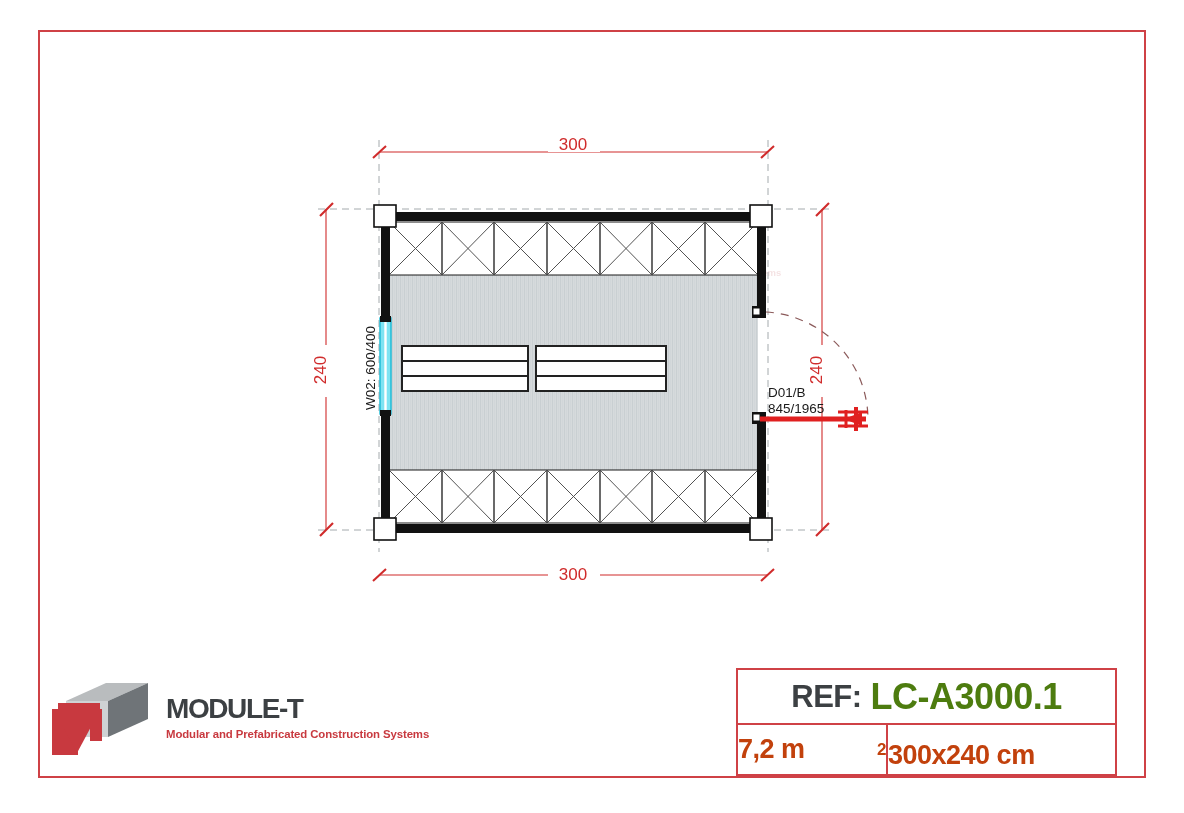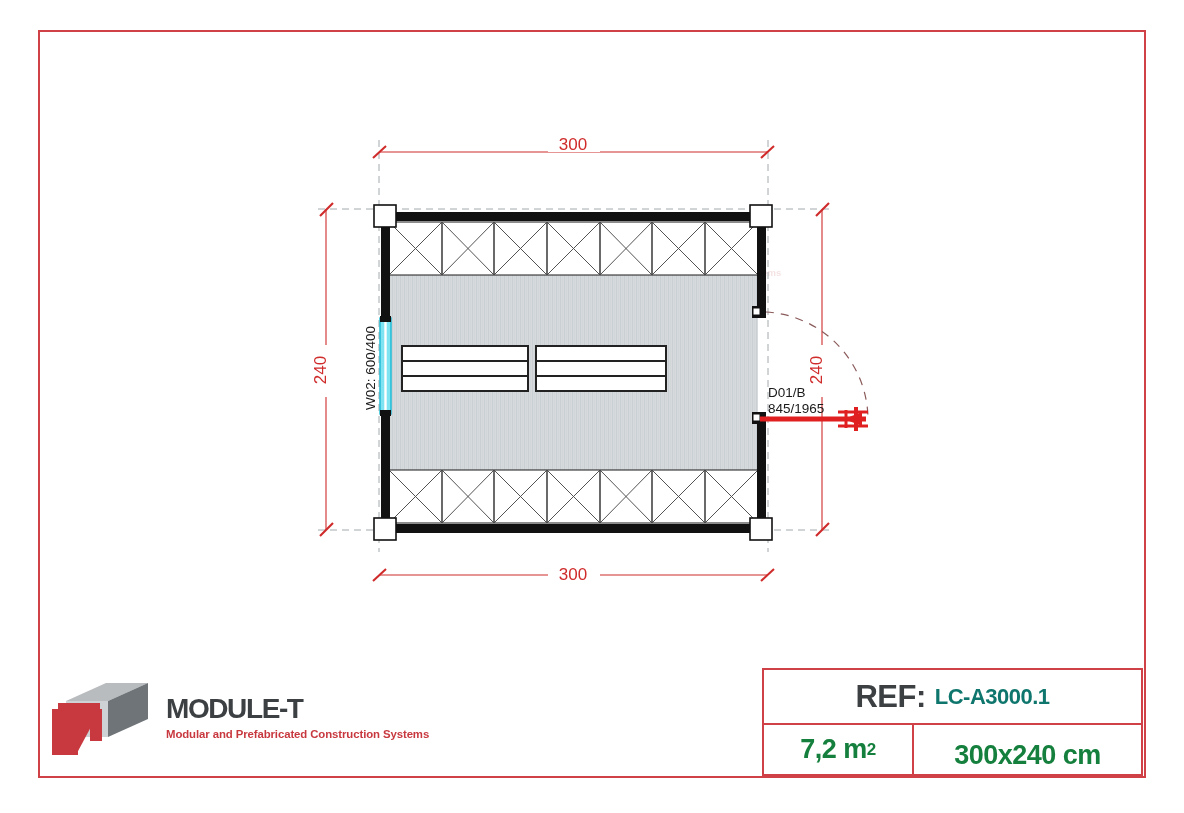--- a/index.html
+++ b/index.html
@@ -62,50 +62,50 @@
     font-size: 11.4px;
     font-weight: bold;
     color: #c8393f;
     letter-spacing: -0.1px;
     margin-top: 5px;
   }
 
   
   #ref-box {
     position: absolute;
-    left: 762px; top: 668px;
+    left: 736px; top: 668px;
     width: 381px; height: 108px;
     border: 2px solid #cf4146;
     background: #fff;
     display: flex;
     flex-direction: column;
   }
   #ref-row-top {
     height: 55px;
     border-bottom: 2px solid #cf4146;
     display: flex;
     align-items: center;
     justify-content: center;
     gap: 9px;
   }
   #ref-label {
     font-size: 31px; font-weight: bold;
     color: #3c4043; letter-spacing: -0.5px;
   }
   #ref-value {
-    font-size: 22px; font-weight: bold;
-    color: #0f766e; letter-spacing: -0.5px;
+    font-size: 36px; font-weight: bold;
+    color: #4d7c0f; letter-spacing: -0.5px;
   }
   #ref-row-bottom {
     flex: 1;
     display: flex;
   }
   #ref-area, #ref-dims {
-    display: flex; align-items: center; justify-content: center;
-    font-size: 27px; font-weight: bold; color: #15803d;
+    display: flex; align-items: center; justify-content: space-between;
+    font-size: 27px; font-weight: bold; color: #c2410c;
     letter-spacing: -0.5px;
   }
   #ref-area { width: 150px; border-right: 2px solid #cf4146; }
   #ref-dims { flex: 1; margin-top: 11px; }
   #ref-area sup { font-size: 17px; vertical-align: super; }
 </style>
 </head>
 <body>
 
 <div id="page">

